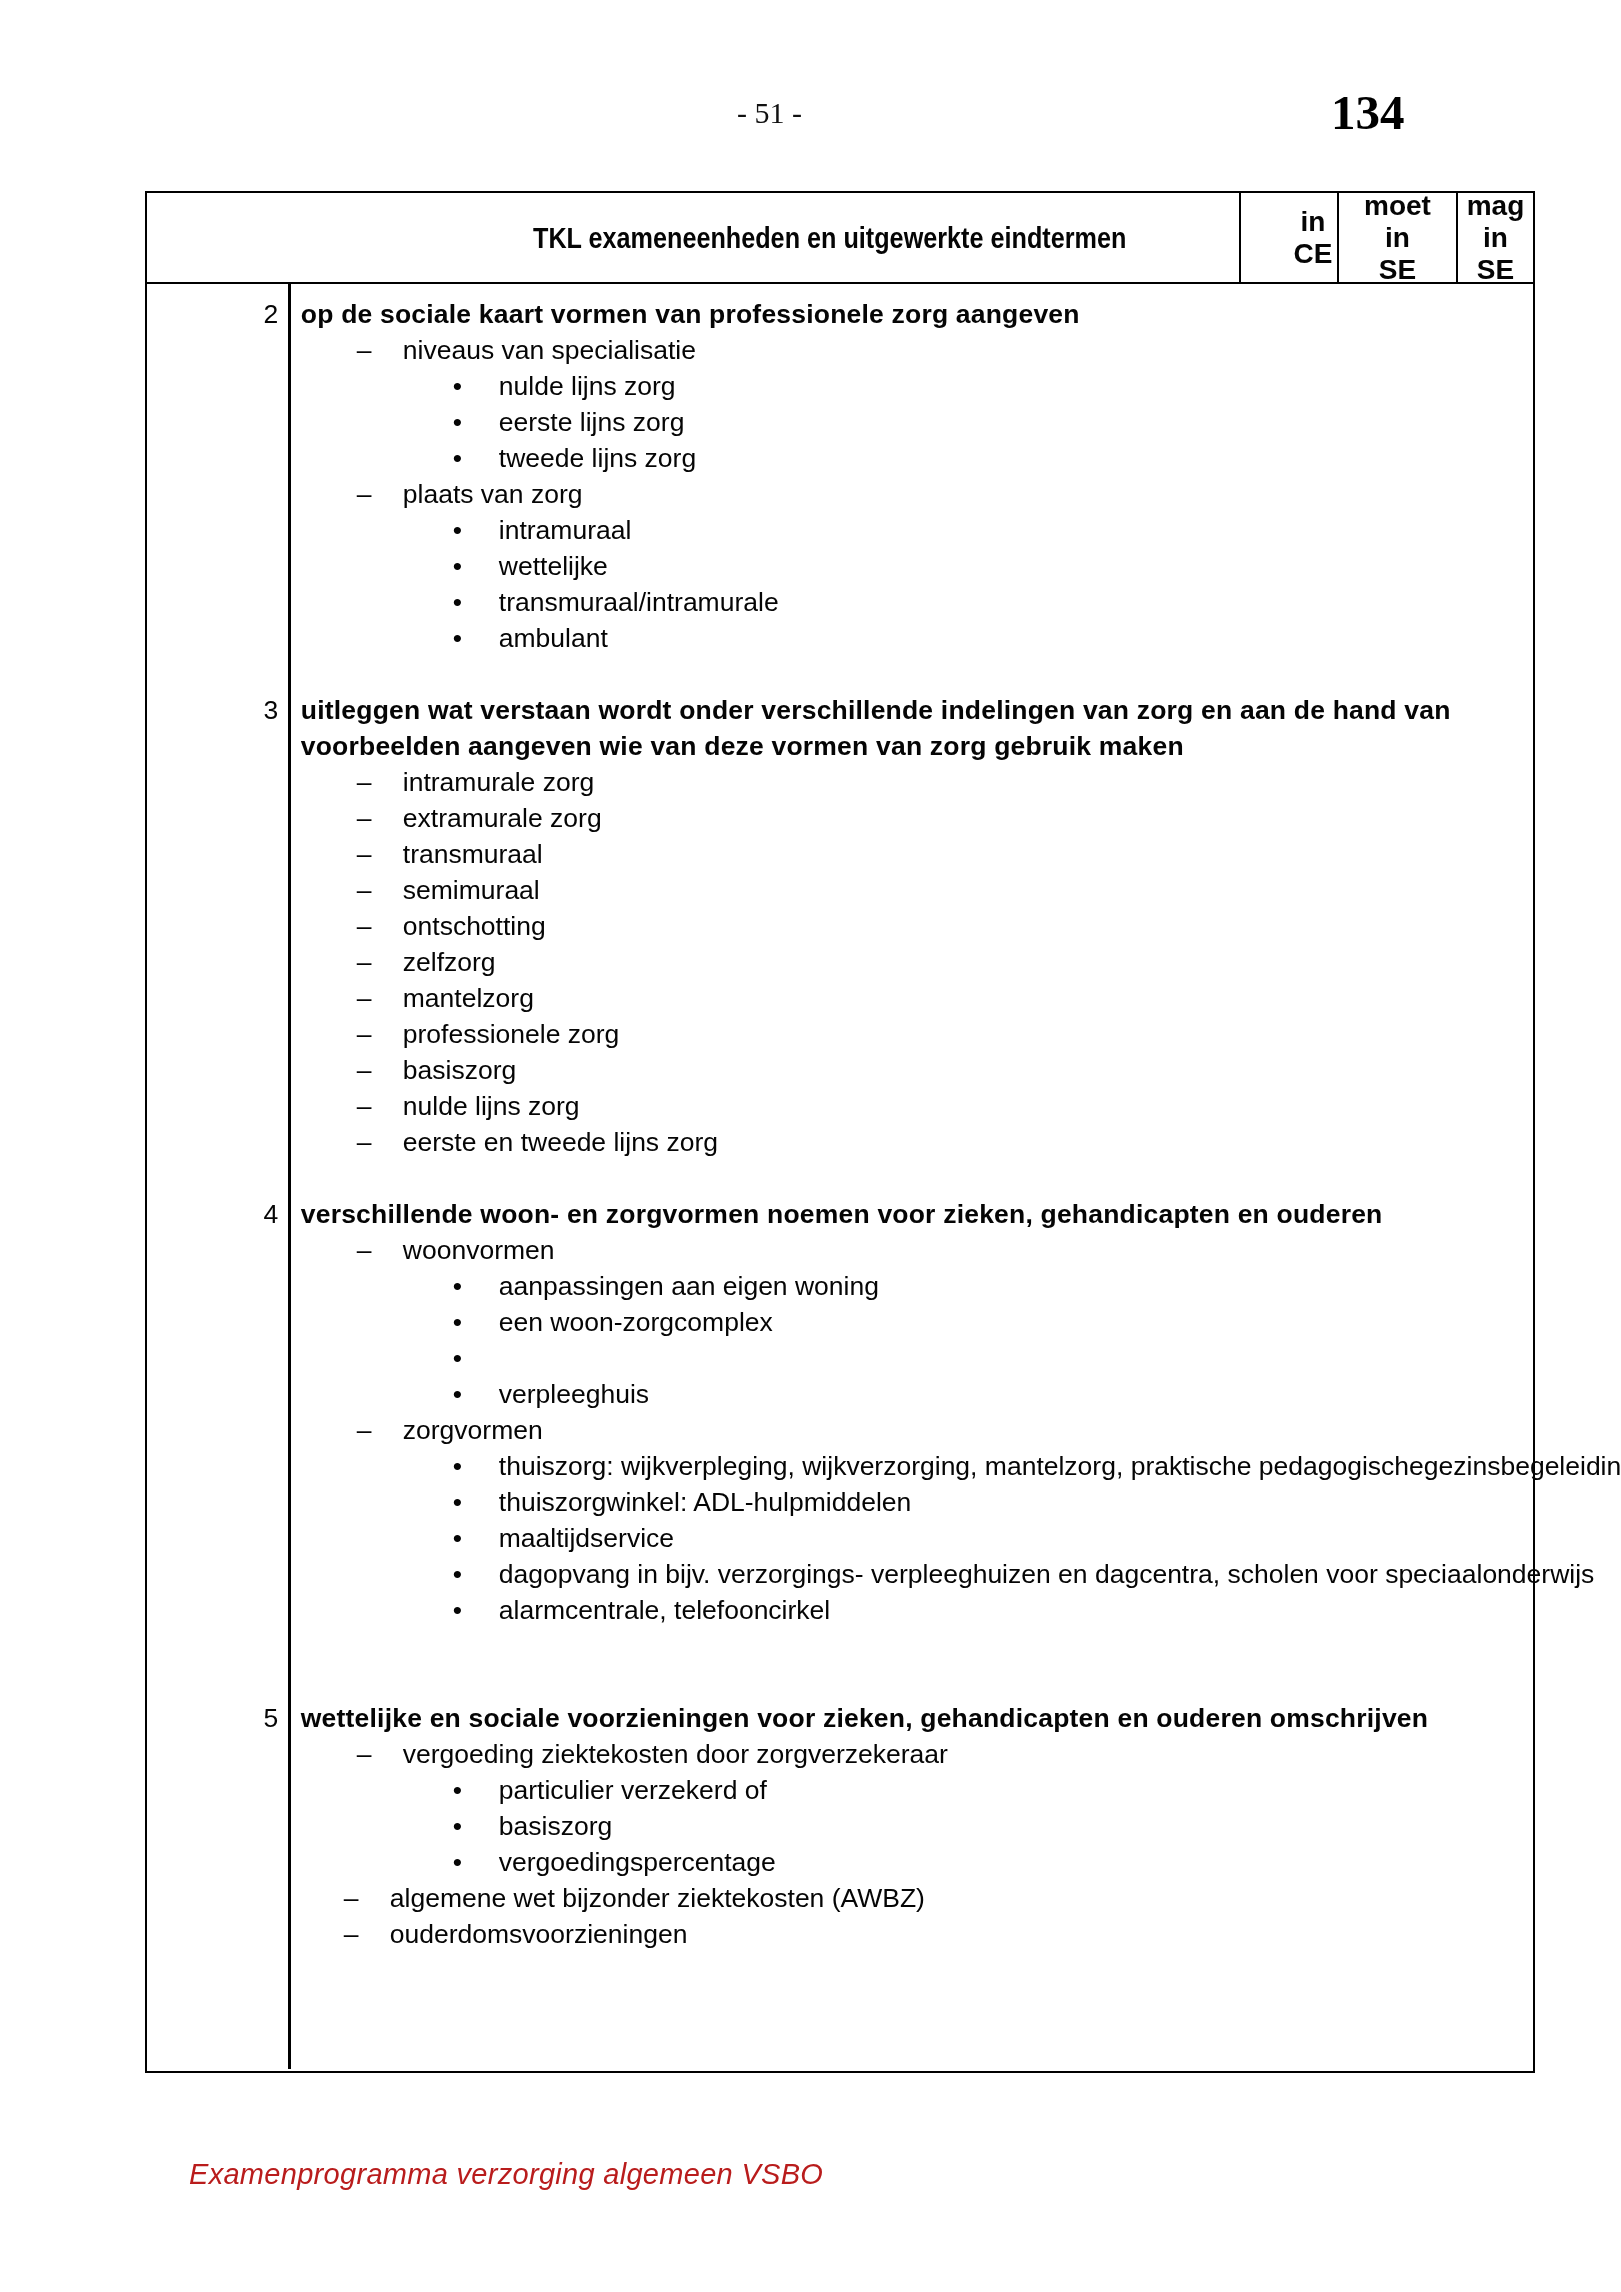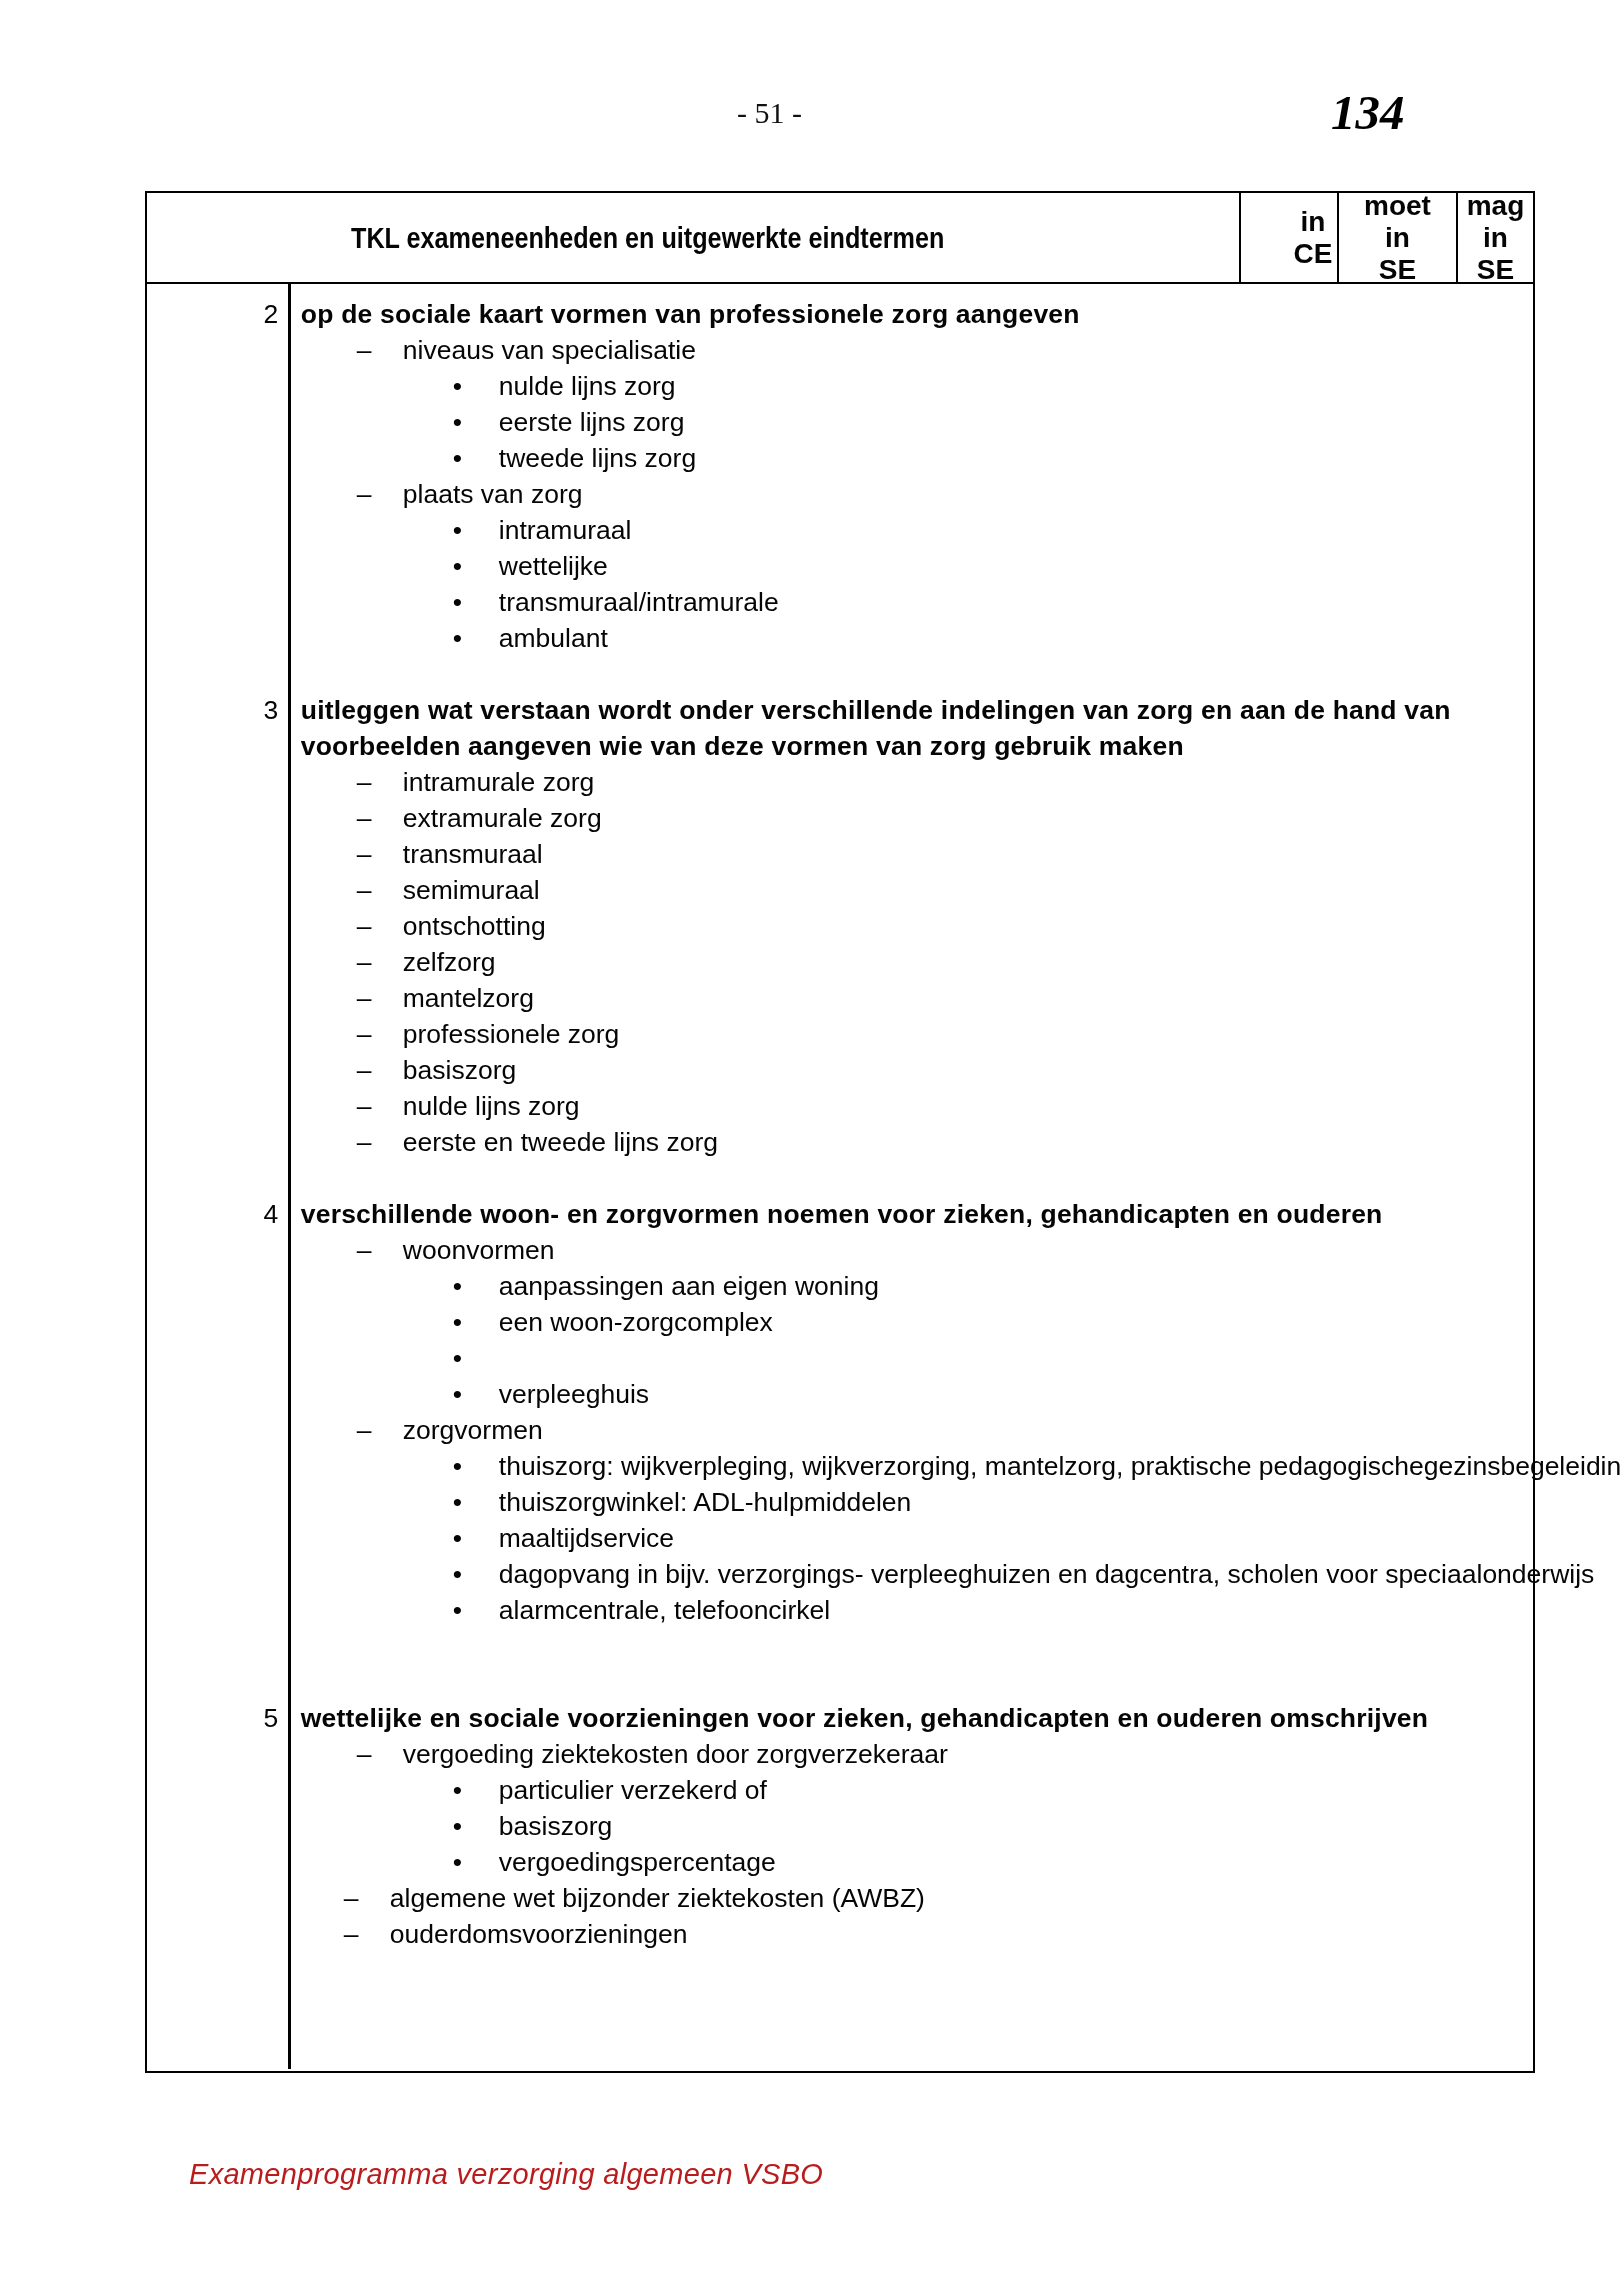--- a/index.html
+++ b/index.html
@@ -12,31 +12,31 @@
     overflow:hidden;
   }
   .pageno-center{
     position:absolute;top:96px;left:737px;
     font-family:"Liberation Serif","DejaVu Serif",serif;
     font-size:30px;color:#111;
   }
   .pageno-right{
     position:absolute;top:84px;left:1331px;
     font-family:"Liberation Serif","DejaVu Serif",serif;
-    font-size:49px;font-weight:bold;color:#000;font-style:italic;
+    font-size:49px;font-weight:bold;color:#000;
   }
   .doc-table{
     position:absolute;left:145px;top:191px;
     width:1390px;height:1882px;
     border:2.9px solid #000;box-sizing:border-box;
     background:#fff;
   }
   .t-header{display:flex;height:91px;box-sizing:border-box;border-bottom:2.9px solid #000;}
   .hc{box-sizing:border-box;display:flex;flex-direction:column;align-items:center;justify-content:center;text-align:center;font-weight:bold;font-size:28px;line-height:32px;padding-left:48px;}
-  .hc-title{flex:0 0 1094px;align-items:center;justify-content:center;padding-left:23px;border-right:2.9px solid #000;}
+  .hc-title{flex:0 0 1094px;align-items:flex-end;justify-content:center;padding-left:23px;border-right:2.9px solid #000;}
   .squeeze{transform:scaleX(0.84);transform-origin:left center;white-space:nowrap;font-size:30px;}
   .hc-ce{flex:0 0 98px;border-right:2.9px solid #000;}
   .hc-moet{flex:0 0 99px;border-right:2.9px solid #000;padding:0 25px;}
   .hc-mag{flex:1 1 auto;padding:0 7.8px;}
   .t-body{
     position:relative;height:1785px;box-sizing:border-box;
     padding-top:11.8px;font-size:26.5px;line-height:36px;
   }
   .v-divider{position:absolute;left:141px;top:0;bottom:0;width:2.9px;background:#000;}
   .section{display:flex;}

